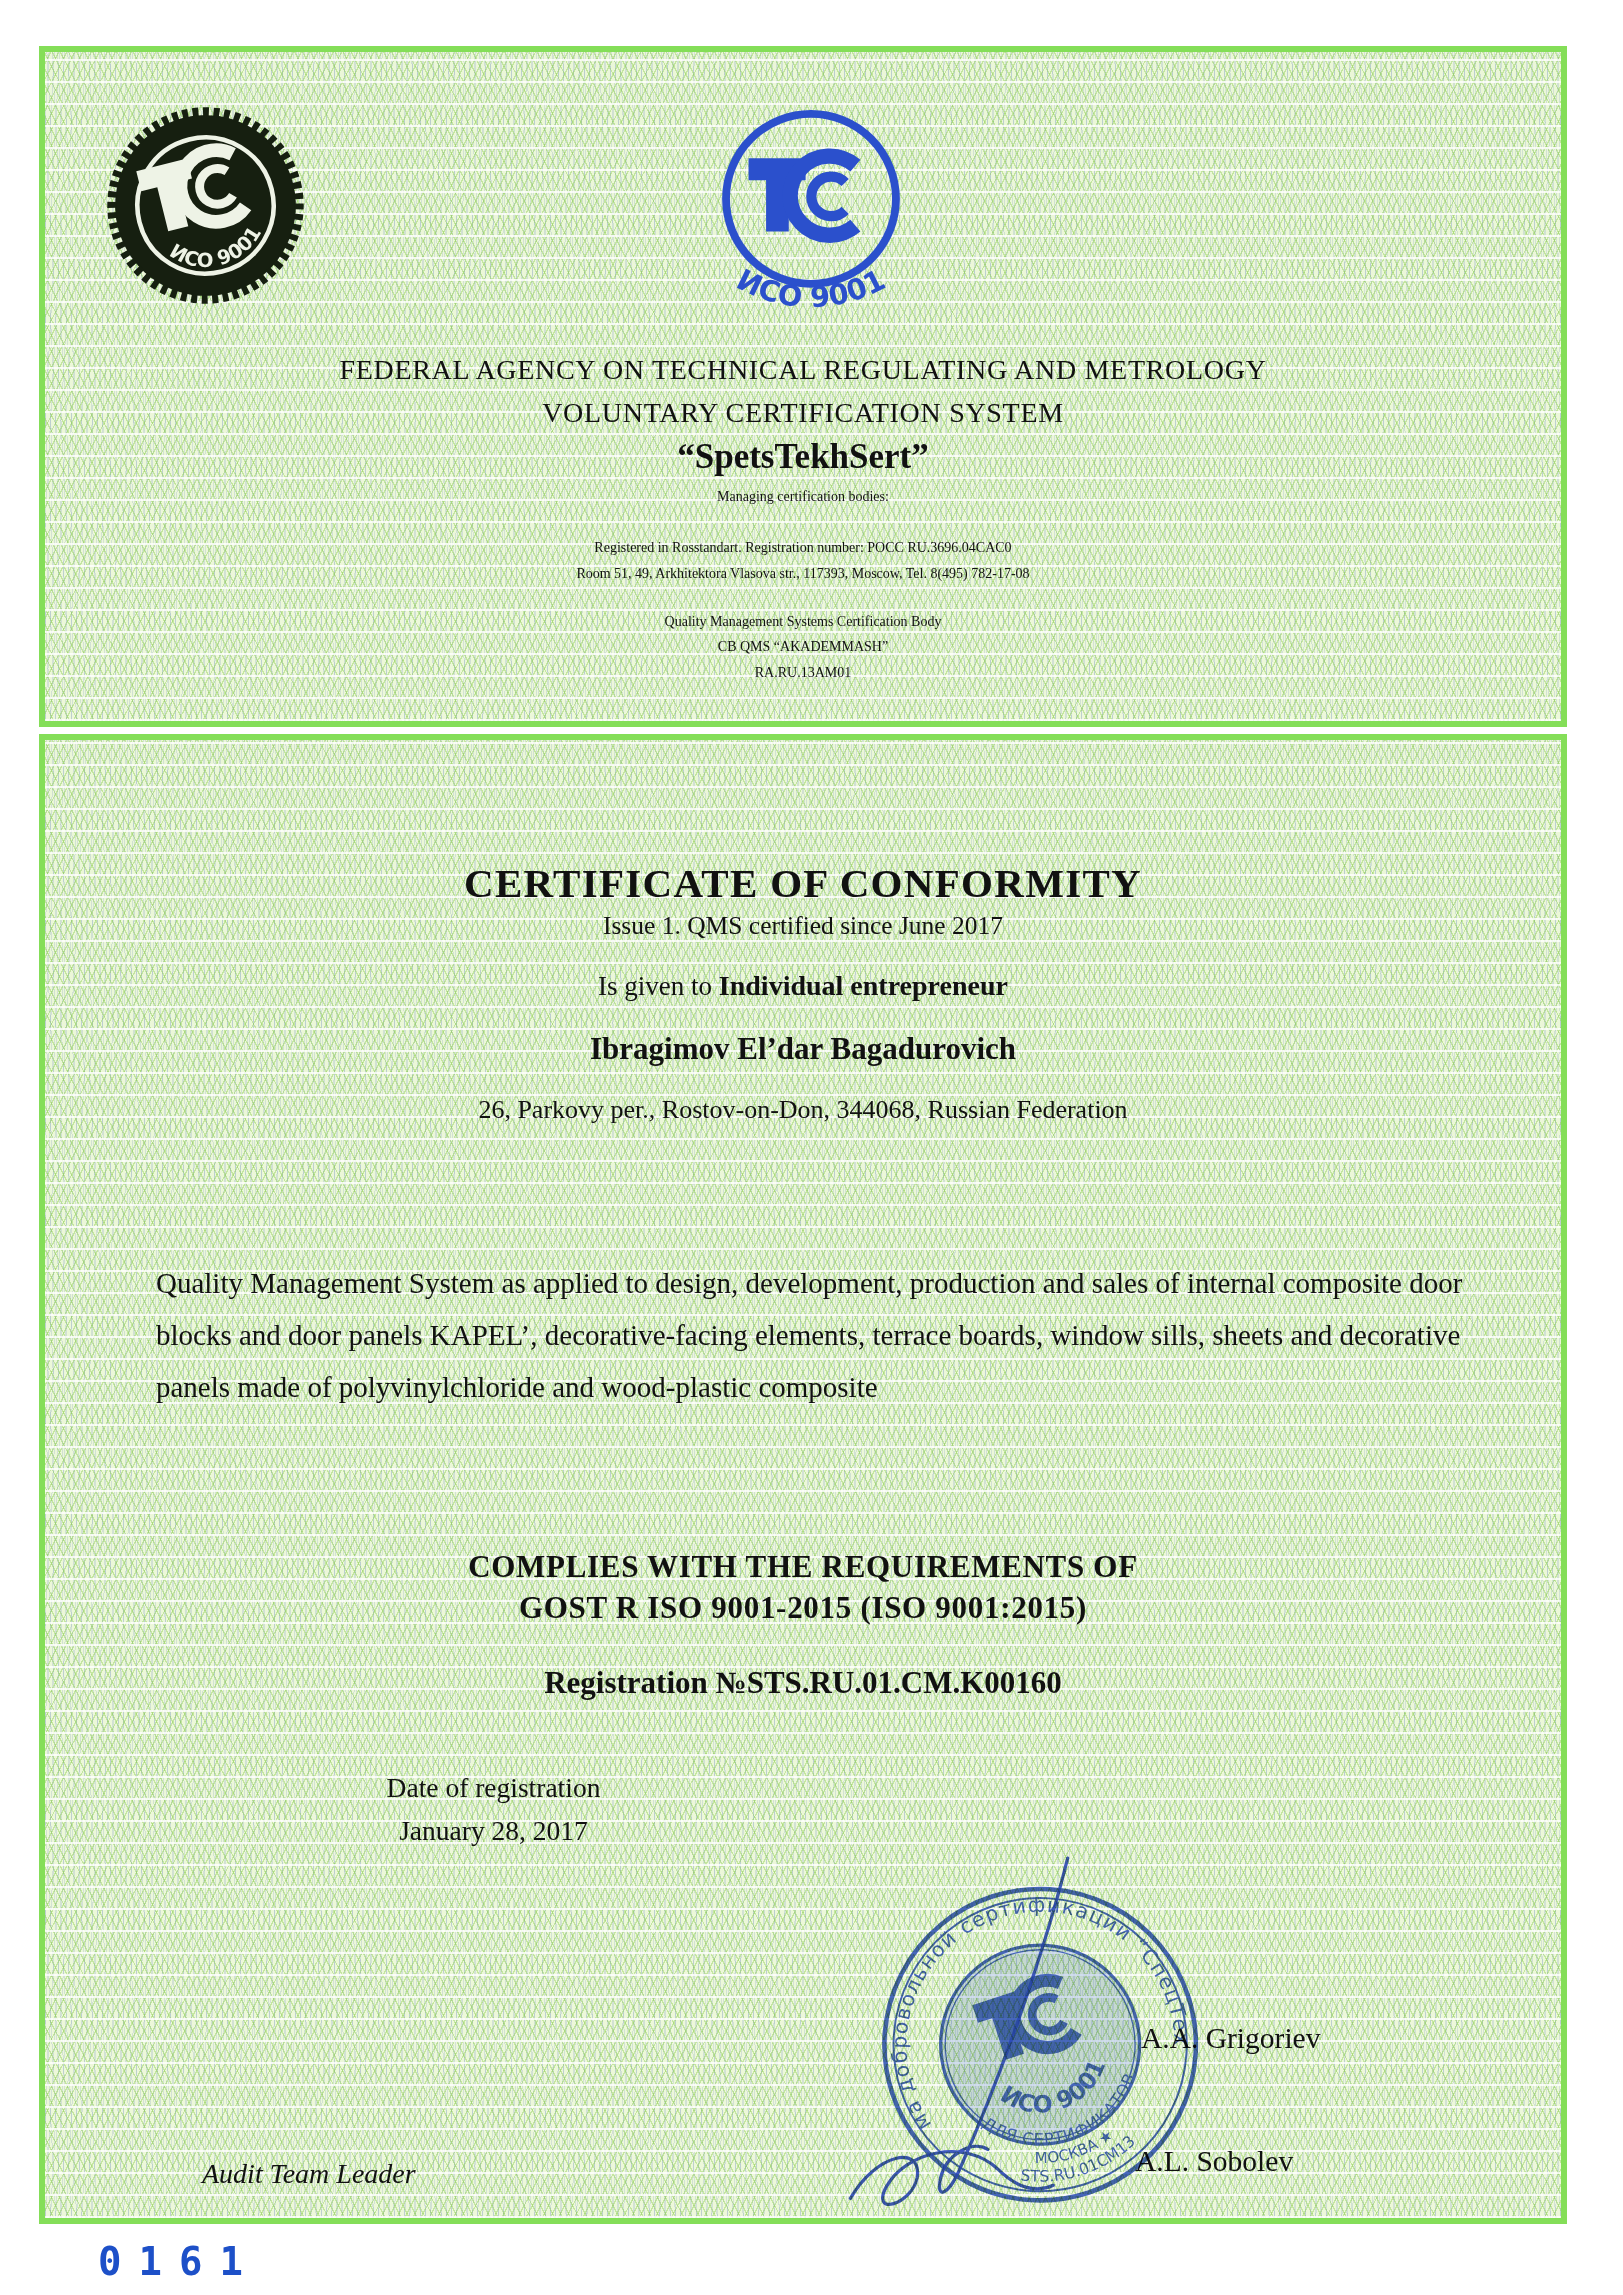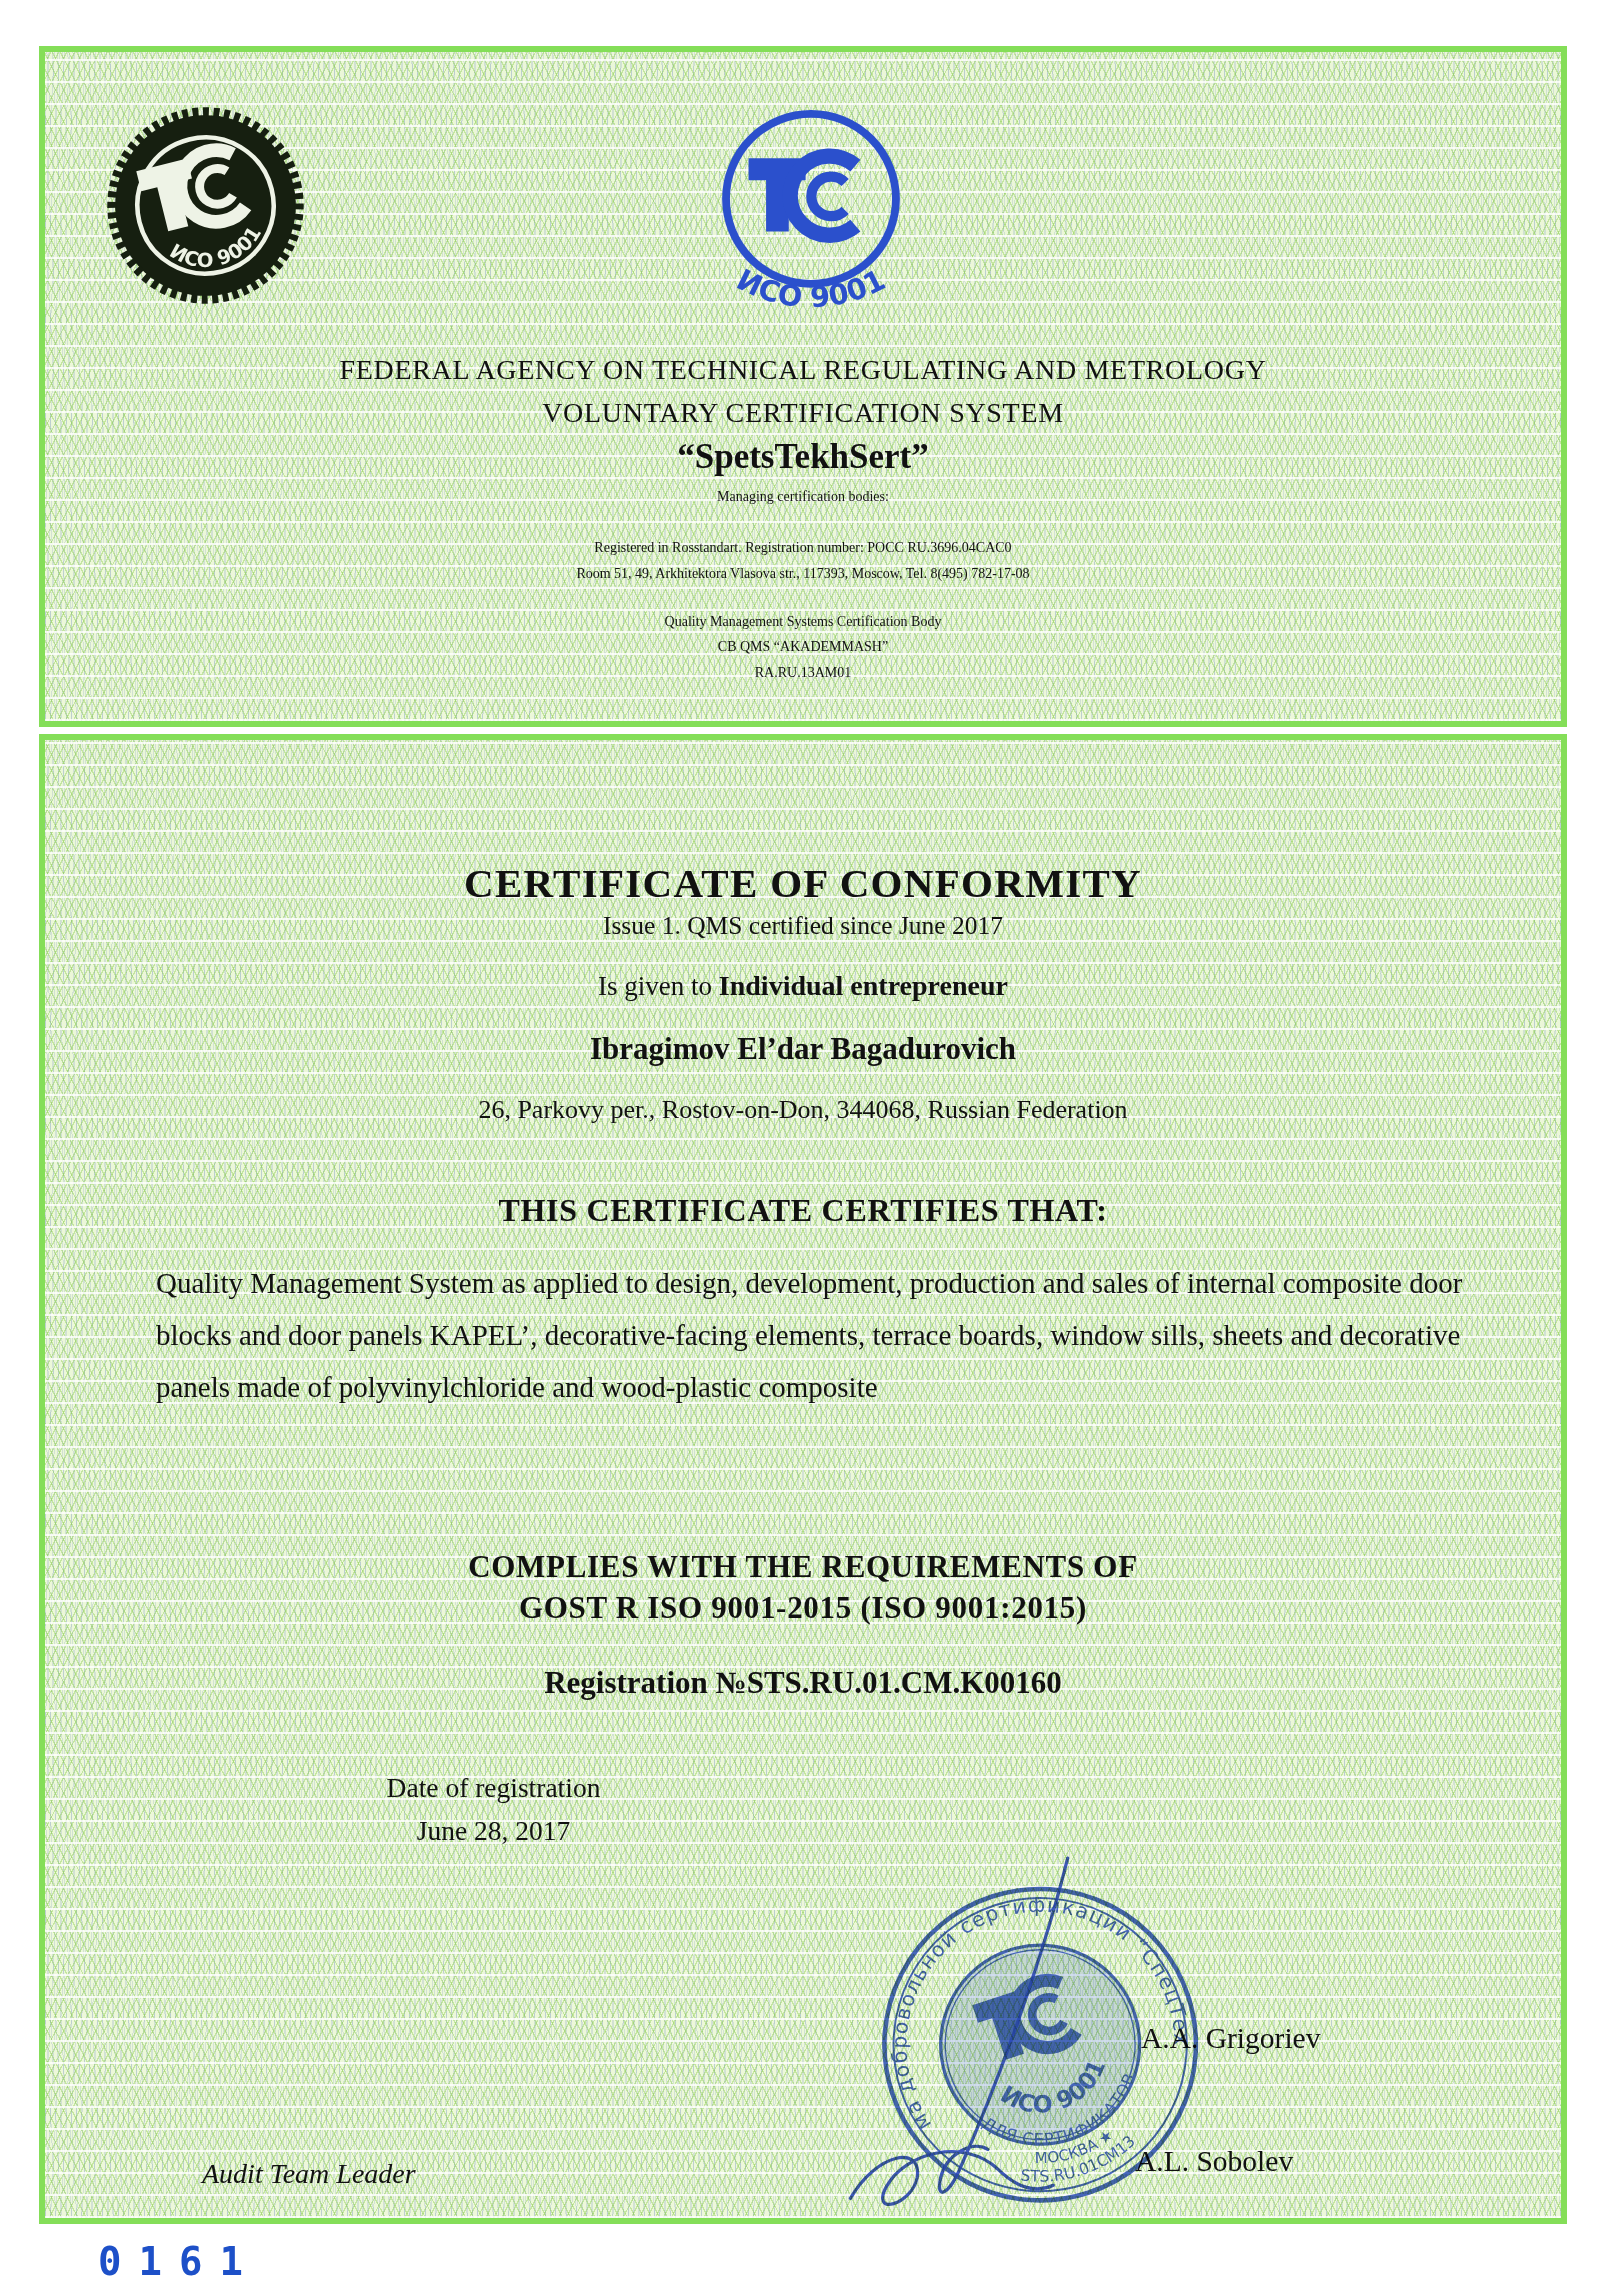--- a/index.html
+++ b/index.html
@@ -107,32 +107,31 @@
   <div class="abs ctr title" style="top:119px;">CERTIFICATE OF CONFORMITY</div>
   <div class="abs ctr subtitle" style="top:171px;">Issue 1. QMS certified since June 2017</div>
 
   <div class="abs ctr given" style="top:230px;">
     <span>Is given to </span><b>Individual entrepreneur</b>
   </div>
 
   <div class="abs ctr holder" style="top:291px;">Ibragimov El’dar Bagadurovich</div>
   <div class="abs ctr address" style="top:355px;">26, Parkovy per., Rostov-on-Don, 344068, Russian Federation</div>
 
-  <div class="abs ctr certifies" style="top:452px;">THIS CERTIFICATE CERTIFIES THAT:</div>
 
   <p class="abs scope" style="left:111px;top:517px;width:1316px;margin:0;">Quality Management System as applied to design, development, production and sales of internal composite door blocks and door panels KAPEL’, decorative-facing elements, terrace boards, window sills, sheets and decorative panels made of polyvinylchloride and wood-plastic composite</p>
 
   <div class="abs ctr complies" style="top:809px;">COMPLIES WITH THE REQUIREMENTS OF</div>
   <div class="abs ctr complies" style="top:850px;">GOST R ISO 9001-2015 (ISO 9001:2015)</div>
 
   <div class="abs ctr regnum" style="top:925px;">Registration №STS.RU.01.CM.K00160</div>
 
   <div class="abs datecol" style="left:275px;top:1026px;width:347px;">
     <div>Date of registration</div>
-    <div>June 28, 2017</div>
+    <div>January 28, 2017</div>
   </div>
 
   <div class="abs signame" style="left:1096px;top:1282px;">A.A. Grigoriev</div>
 
   <div class="abs sig" style="left:157px;top:1413px;font-style:italic;">Audit Team Leader</div>
   <div class="abs signame" style="left:1090px;top:1405px;">A.L. Sobolev</div>
 
   <div class="abs stampwrap" style="left:779px;top:1092px;width:537px;height:458px;">
     <svg width="537" height="458" viewBox="0 0 820 700">
       <g transform="translate(330,325) rotate(-18)" opacity="0.9">

